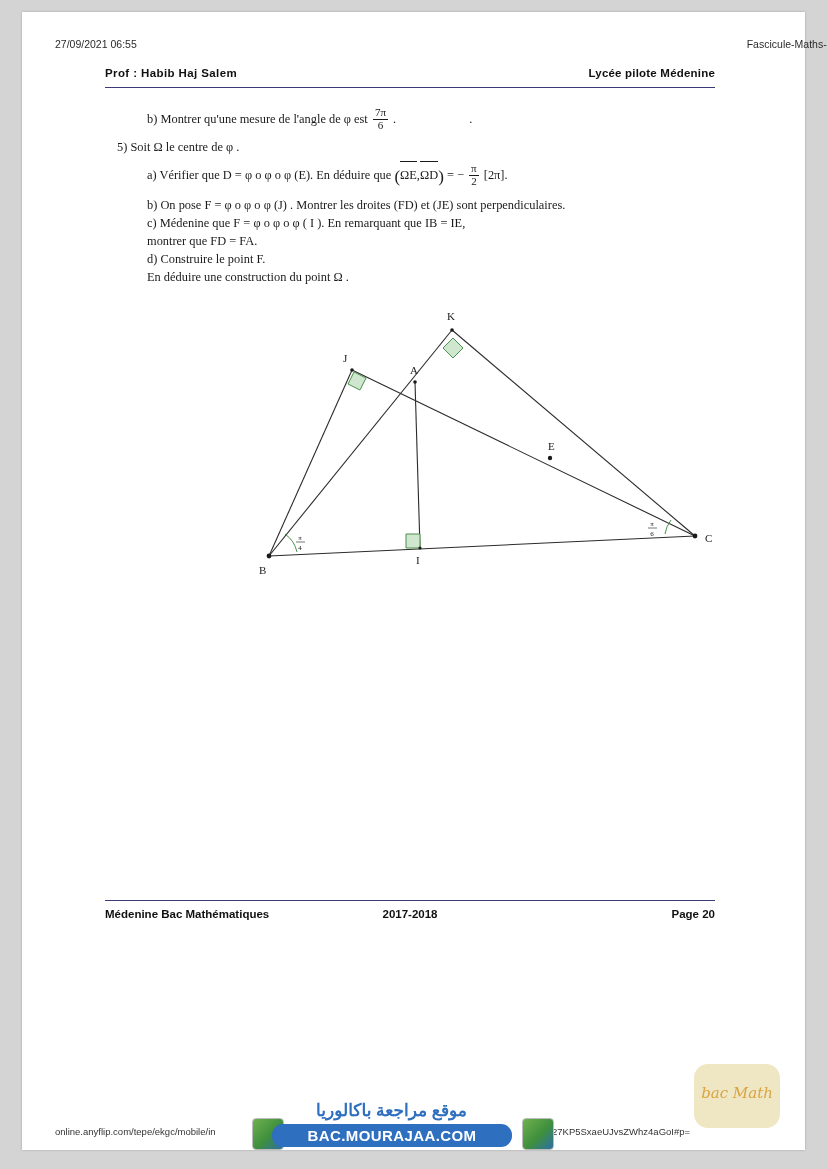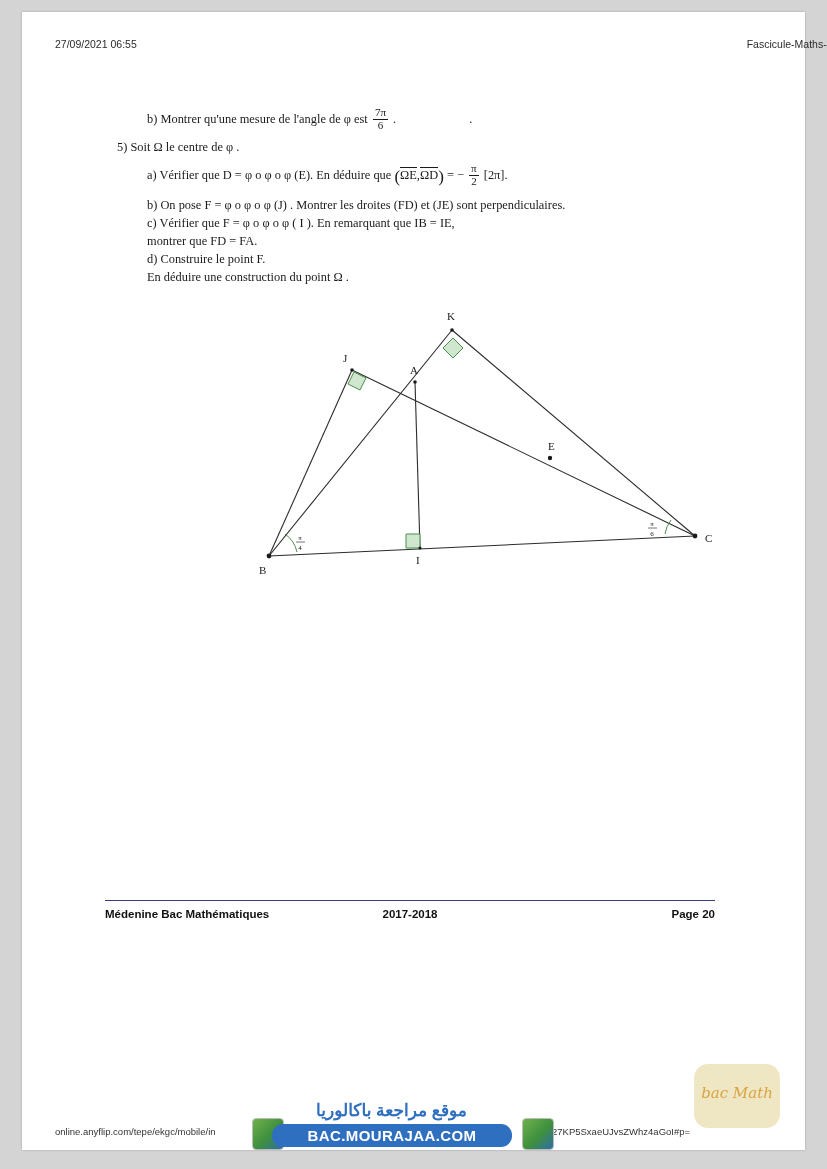--- a/index.html
+++ b/index.html
@@ -93,21 +93,21 @@
     vertical-align: middle;
     text-align: center;
     font-size: 11px;
     line-height: 1.05;
     margin: 0 2px;
     position: relative;
     top: -1px;
   }
   .frac .num { display: block; padding: 0 2px; }
   .frac .den { display: block; border-top: 1px solid #1a1a1a; padding: 0 2px; }
-  .ovl { border-top: 1px solid #1a1a1a; padding-top: 0px; }
+  .ovl { border-top: 1px solid #1a1a1a; padding-top: 6px; }
   .big-paren { font-size: 17px; vertical-align: -3px; }
   .row-gap { height: 7px; }
   
   .figure {
     position: absolute;
     left: 195px; top: 290px;
     width: 520px;
     height: 290px;
   }
   
@@ -220,20 +220,25 @@
 
 <div class="page-frame"></div>
 
 <div class="paper">
 
   <div class="browser-header">
     <div class="left">27/09/2021 06:55</div>
     <div class="center">Fascicule-Maths-2018</div>
   </div>
 
+  <div class="doc-head">
+    <div class="prof">Prof : Habib  Haj Salem</div>
+    <div class="lycee">Lycée pilote Médenine</div>
+    <div class="rule"></div>
+  </div>
 
   <div class="body-text">
 
     <div class="line indent1">
       <span>b)  Montrer qu'une mesure de l'angle de  φ  est</span>
       <span class="frac">
         <span class="num">7π</span>
         <span class="den">6</span>
       </span>
       <span>.</span>
@@ -253,21 +258,21 @@
       <span class="frac">
         <span class="num">π</span>
         <span class="den">2</span>
       </span>
       <span>[2π].</span>
     </div>
 
     <div class="row-gap"></div>
 
     <div class="line indent2">b)  On pose F = φ o φ o φ  (J) . Montrer les droites (FD) et (JE) sont perpendiculaires.</div>
-    <div class="line indent2">c)  Vérifier que F = φ o φ o φ  ( I ). En remarquant que IB = IE,</div>
+    <div class="line indent2">c)  Médenine que F = φ o φ o φ  ( I ). En remarquant que IB = IE,</div>
     <div class="line indent2">montrer que FD = FA.</div>
     <div class="line indent2">d)  Construire le point F.</div>
     <div class="line indent2">En déduire une construction du point  Ω .</div>
   </div>
 
   <div class="figure">
     <svg width="520" height="290" viewBox="0 0 520 290">
       <g stroke="#2b2b2b" stroke-width="1.1" fill="none">
 
         <line x1="52" y1="254" x2="235" y2="28"></line>

